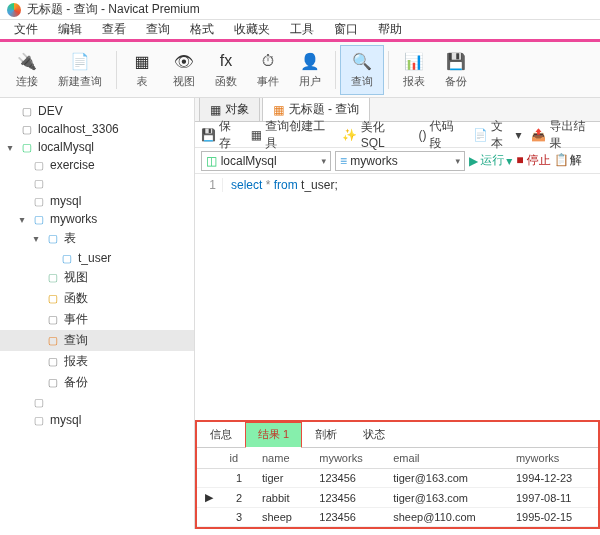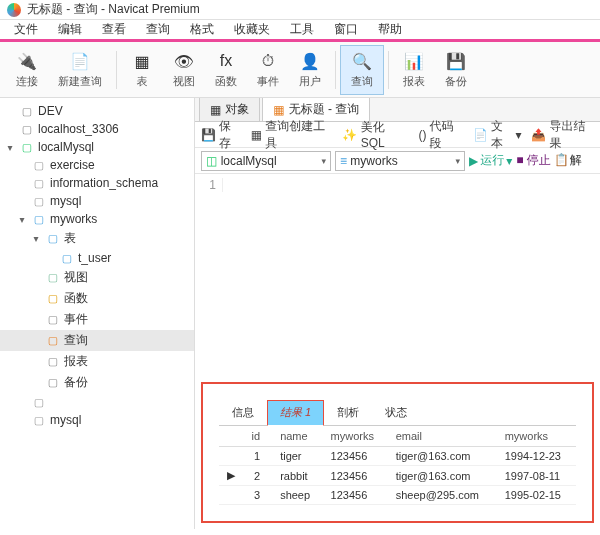--- a/index.html
+++ b/index.html
@@ -28,24 +28,24 @@
 .qtool .qb { display:flex; align-items:center; gap:3px; cursor:pointer; color:#444; }
 .selrow { height:26px; display:flex; align-items:center; gap:4px; padding:0 6px; border-bottom:1px solid #e5e5e5; }
 .selbox { display:flex; align-items:center; border:1px solid #bbb; height:20px; padding:0 4px; background:#fff; }
 .selbox .dd { margin-left:auto; color:#666; font-size:9px; }
 .runbtn { color:#2a8; display:flex; align-items:center; gap:2px; cursor:pointer; }
 .editor { flex:0 0 auto; padding:4px 0; font-family:Consolas,monospace; background:#fff; }
 .edline { display:flex; }
 .gutter { width:28px; text-align:right; padding-right:6px; color:#999; border-right:1px solid #eee; }
 .code { padding-left:8px; }
 .kw { color:#0070c0; } .op { color:#888; }
-.results { margin-top:auto; border:2px solid #e74c3c; margin:6px; padding:16px; }
+.results { margin-top:auto; border:2px solid #e74c3c; padding:0; }
 .rtabs { display:flex; border-bottom:1px solid #ccc; }
 .rtab { padding:4px 12px; border:1px solid transparent; cursor:pointer; font-size:11px; }
-.rtab.active { border:1px solid #e74c3c; border-bottom:1px solid #fff; background:#7dd3fc; margin-bottom:-1px; color:#c0392b;font-style:italic; }
+.rtab.active { border:1px solid #e74c3c; border-bottom:1px solid #fff; background:#86efac; margin-bottom:-1px; color:#c0392b; }
 .grid { width:100%; border-collapse:collapse; }
 .grid th { text-align:left; padding:4px 8px; font-weight:normal; border-bottom:1px solid #ddd; color:#555; font-size:11px; }
 .grid td { padding:3px 8px; border-bottom:1px solid #f0f0f0; font-size:11px; }
 .grid td.num { text-align:right; padding-right:12px; }
 .rowptr { width:12px; }
 </style>
 </head>
 <body>
 
 <div class="titlebar">
@@ -129,21 +129,20 @@
         <span>localMysql</span>
       </div>
       <div class="tree-item indent1">
         <span class="tw"></span>
         <span class="ic" style="color:#999">▢</span>
         <span>exercise</span>
       </div>
       <div class="tree-item indent1">
         <span class="tw"></span>
         <span class="ic" style="color:#999">▢</span>
-        <span>information_schema</span>
       </div>
       <div class="tree-item indent1">
         <span class="tw"></span>
         <span class="ic" style="color:#999">▢</span>
         <span>mysql</span>
       </div>
       <div class="tree-item indent1">
         <span class="tw">▾</span>
         <span class="ic" style="color:#4aa3df">▢</span>
         <span>myworks</span>
@@ -220,26 +219,29 @@
     <div class="selrow">
       <div class="selbox" style="width:130px">
         <span style="color:#2ecc71">◫</span>&nbsp;
         <span>localMysql</span><span class="dd">▾</span>
       </div>
       <div class="selbox" style="width:130px">
         <span style="color:#4aa3df">≡</span>&nbsp;
         <span>myworks</span><span class="dd">▾</span>
       </div>
       <span class="runbtn">▶ <span>运行</span> ▾</span>
-      <span style="color:#701a75">■ <span>停止</span></span>
+      <span style="color:#b91c1c">■ <span>停止</span></span>
       <span>📋<span>解</span></span>
     </div>
     <div class="editor">
       <div class="edline">
         <div class="gutter">1</div>
+        <div class="code">
+          <span class="kw">select</span> <span class="op">*</span> <span class="kw">from</span> <span>t_user;</span>
+        </div>
       </div>
     </div>
     <div style="flex:1"></div>
     <div class="results">
       <div class="rtabs" id="rtabs">
           <div class="rtab">信息</div>
           <div class="rtab active">结果 1</div>
           <div class="rtab">剖析</div>
           <div class="rtab">状态</div>
         </div>
@@ -269,20 +271,20 @@
               <td>rabbit</td>
               <td>123456</td>
               <td>tiger@163.com</td>
               <td>1997-08-11</td>
             </tr>
             <tr>
               <td class="rowptr"></td>
               <td class="num">3</td>
               <td>sheep</td>
               <td>123456</td>
-              <td>sheep@295.com</td>
+              <td>sheep@110.com</td>
               <td>1995-02-15</td>
             </tr>
           </tbody>
       </table>
     </div>
   </div>
 </div>
 
 </body></html>

